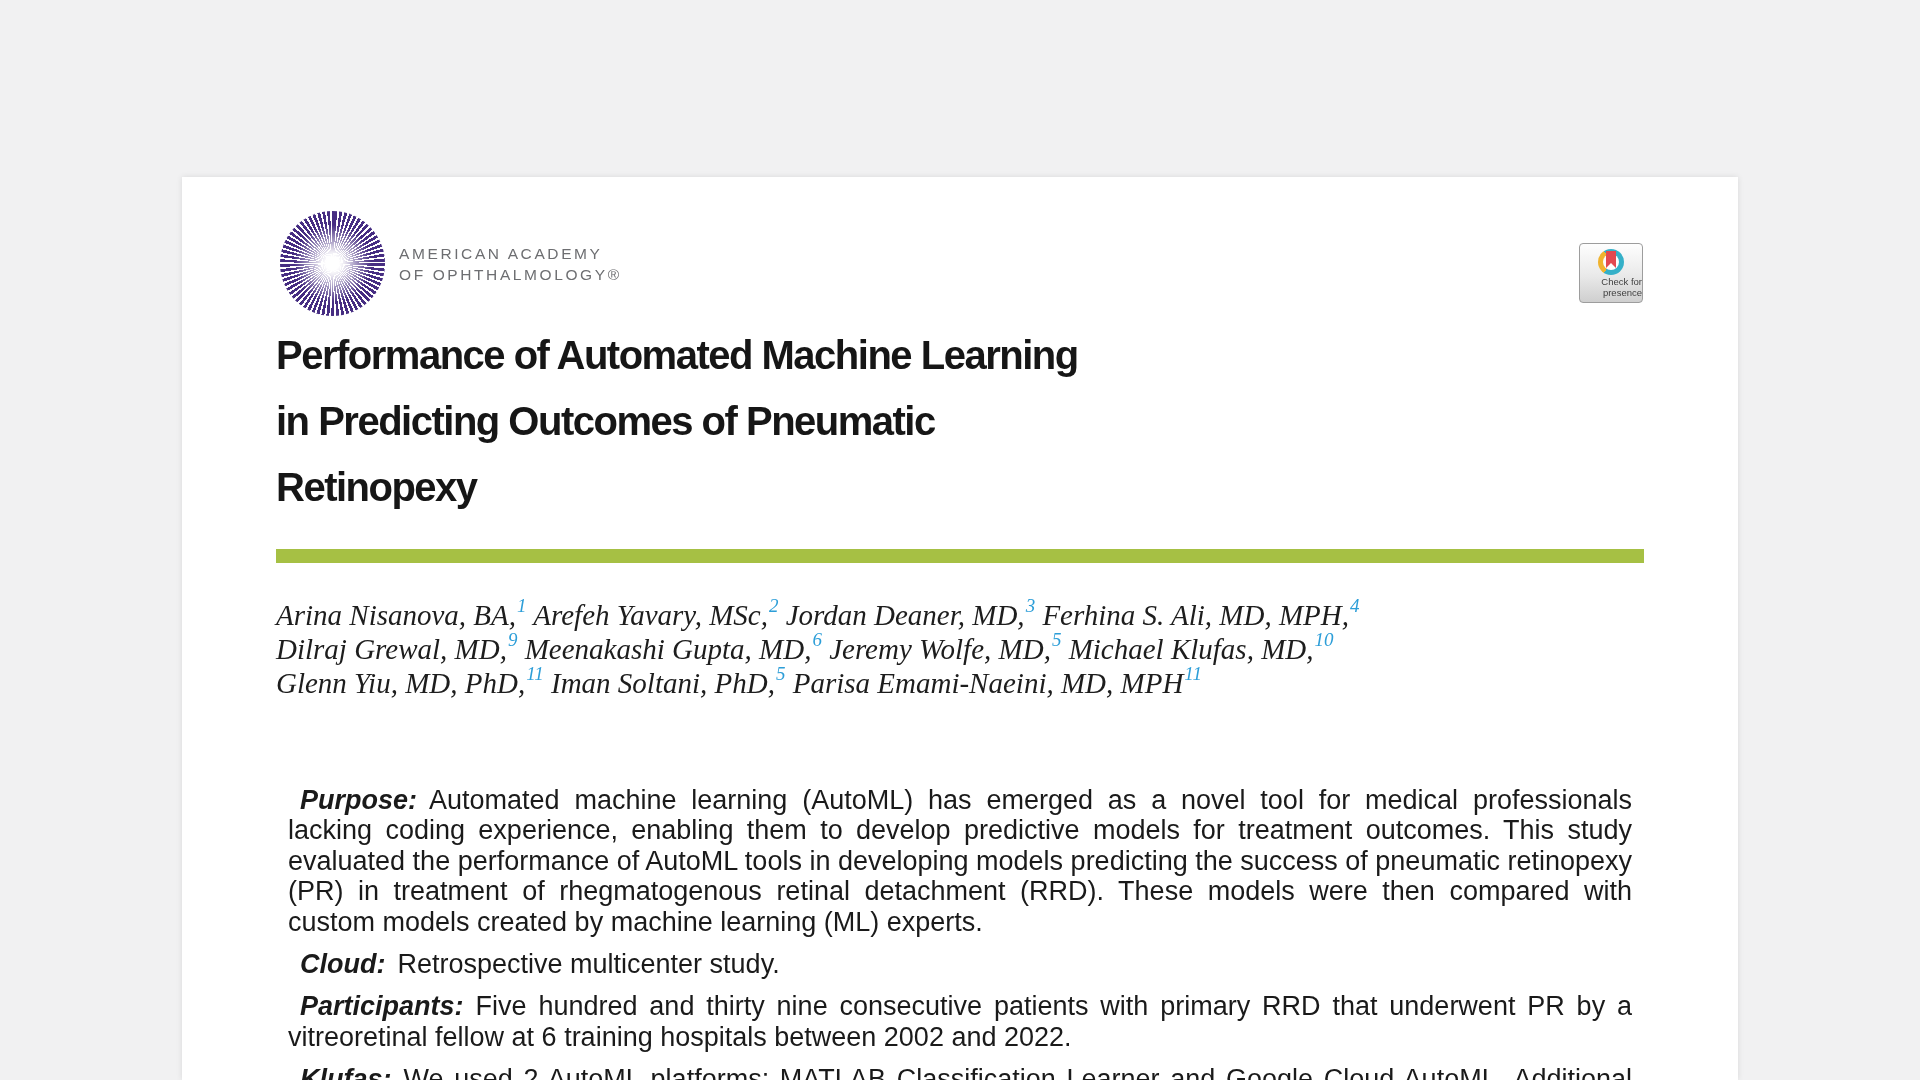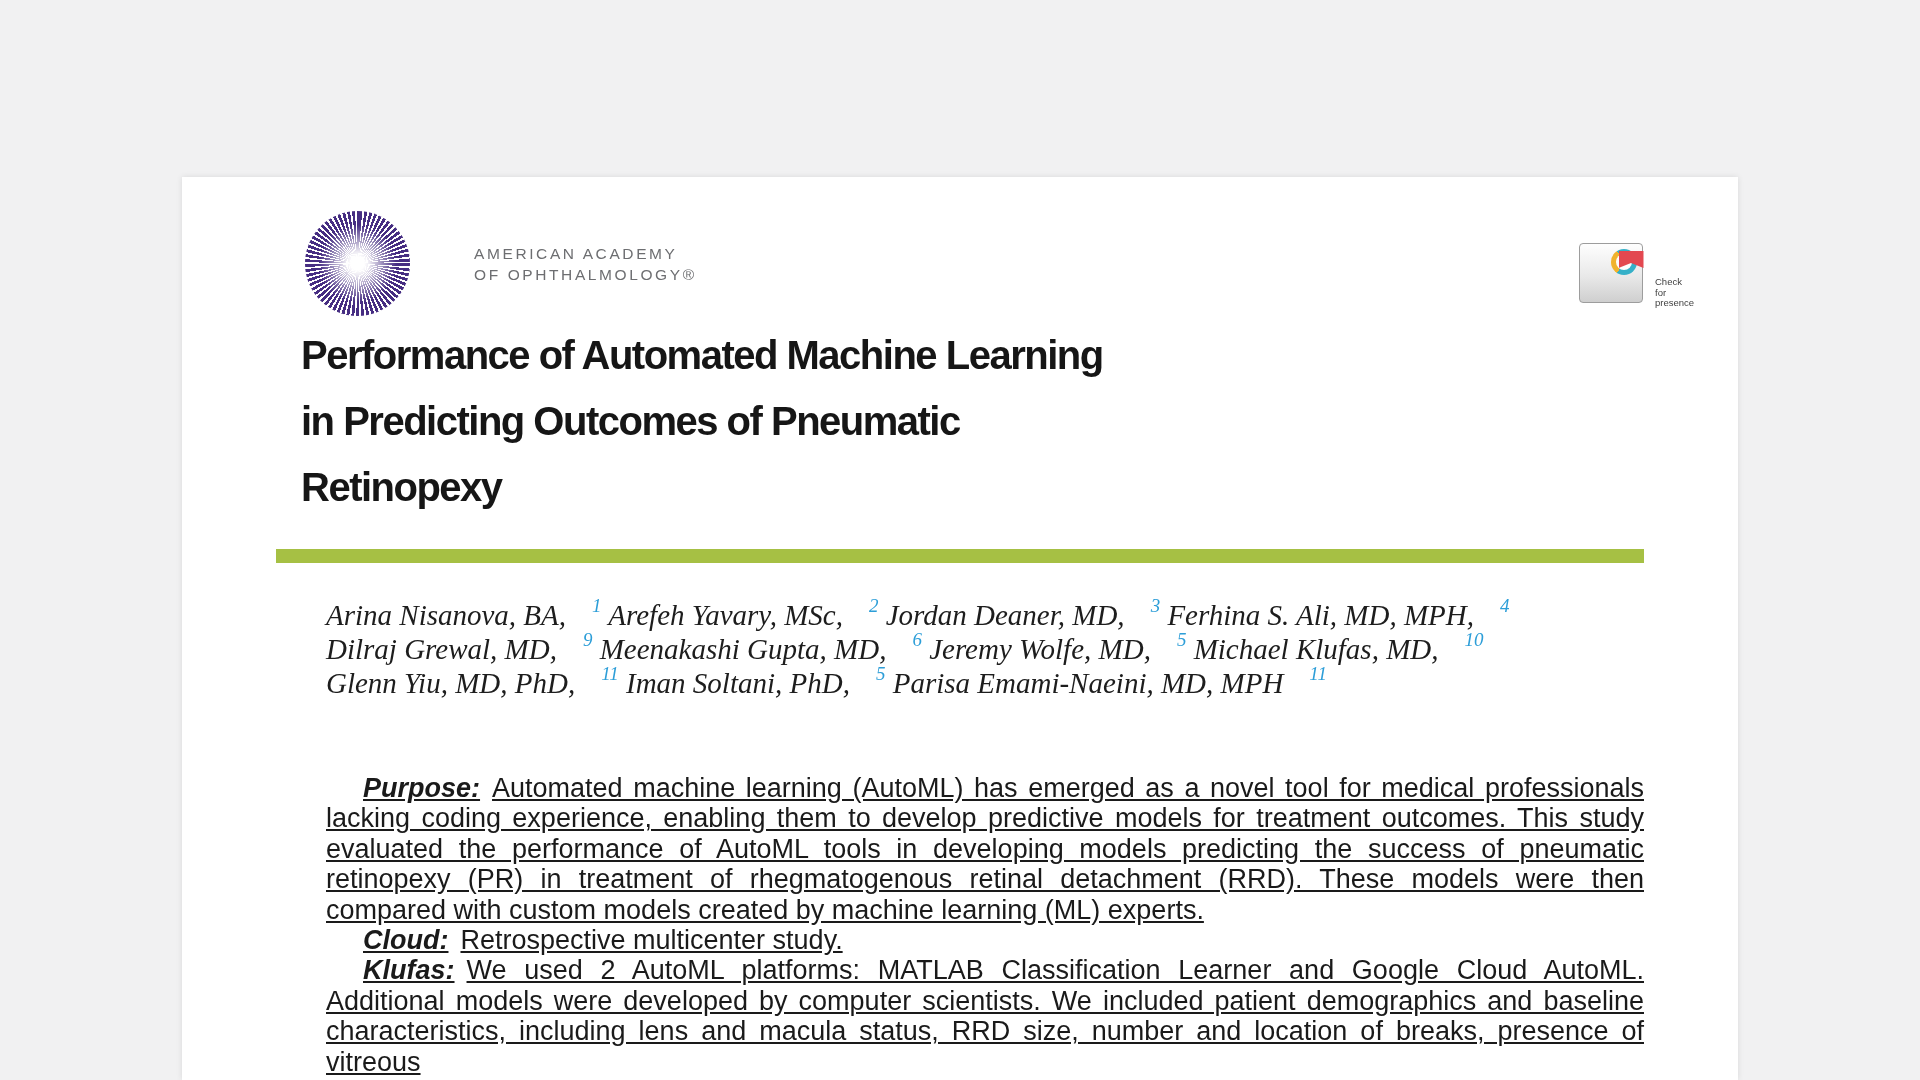--- a/index.html
+++ b/index.html
@@ -4,21 +4,21 @@
 <style>
   :root{
     --bg:#f1f1f2;
     --paper:#ffffff;
     --rule-green:#a6c044;
     --sup-blue:#2d9ed8;
     --logo-purple:#462d82;
     --logo-gray:#6d6e71;
     --ink:#161616;
   }
-  *{box-sizing:border-box;padding-left:25px;}
+  *{box-sizing:border-box;}
   html,body{margin:0;padding:0;}
   body{
     width:1920px;height:1080px;overflow:hidden;
     background:var(--bg);
     font-family:"Liberation Sans","DejaVu Sans",sans-serif;
   }
   .paper{
     position:absolute;left:182px;top:177px;width:1556px;height:903px;
     background:var(--paper);
     box-shadow:0 0 6px rgba(0,0,0,.10);
@@ -38,21 +38,21 @@
   .logo-text{
     color:var(--logo-gray);
     font-size:15.5px;line-height:21px;letter-spacing:2.6px;
     font-weight:400;
   }
   
   .badge{
     position:absolute;left:1397px;top:66px;width:64px;height:60px;
     border:1px solid #9d9d9d;border-radius:4px;
     background:linear-gradient(180deg,#fefefe 0%,#e9e9e9 55%,#cfcfcf 100%);
-    cursor:pointer;text-align:left;
+    cursor:pointer;text-align:right;
   }
   .badge-icon{position:relative;width:26px;height:26px;margin:5px auto 2px;}
   .badge-ring{
     position:absolute;inset:0;border-radius:50%;
     background:conic-gradient(#35b0c8 0 212deg,#f0b32e 212deg 328deg,#35b0c8 328deg 360deg);
   }
   .badge-ring::after{
     content:"";position:absolute;inset:5px;border-radius:50%;background:#fdfdfd;
   }
   .badge-bookmark{
@@ -78,21 +78,21 @@
   .authors sup{
     color:var(--sup-blue);
     font-size:19px;line-height:0;font-style:italic;
     position:relative;top:-2px;margin-left:1px;
   }
   .abstract{
     position:absolute;left:94px;top:596px;width:1368px;
     font-size:27px;line-height:30.4px;color:#1a1a1a;
     text-align:justify;
   }
-  .para{margin:0;text-indent:12px;text-decoration:underline;}
+  .para{margin:12px;text-indent:12px;}
   .lbl{font-weight:700;font-style:italic;padding-right:12px;}
 </style>
 </head>
 <body>
 
 <div class="paper">
 
   <div class="logo-row">
     <div class="logo-circle"></div>
     <div class="logo-text">
@@ -118,16 +118,17 @@
 
   <div class="authors">
       <div>Arina Nisanova, BA,<sup>1</sup> Arefeh Yavary, MSc,<sup>2</sup> Jordan Deaner, MD,<sup>3</sup> Ferhina S. Ali, MD, MPH,<sup>4</sup></div>
       <div>Dilraj Grewal, MD,<sup>9</sup> Meenakashi Gupta, MD,<sup>6</sup> Jeremy Wolfe, MD,<sup>5</sup> Michael Klufas, MD,<sup>10</sup></div>
       <div>Glenn Yiu, MD, PhD,<sup>11</sup> Iman Soltani, PhD,<sup>5</sup> Parisa Emami-Naeini, MD, MPH<sup>11</sup></div>
     </div>
 
   <div class="abstract">
       <p class="para"><span class="lbl">Purpose:</span>Automated machine learning (AutoML) has emerged as a novel tool for medical professionals lacking coding experience, enabling them to develop predictive models for treatment outcomes. This study evaluated the performance of AutoML tools in developing models predicting the success of pneumatic retinopexy (PR) in treatment of rhegmatogenous retinal detachment (RRD). These models were then compared with custom models created by machine learning (ML) experts.</p>
       <p class="para"><span class="lbl">Cloud:</span>Retrospective multicenter study.</p>
+      <p class="para"><span class="lbl">Participants:</span>Five hundred and thirty nine consecutive patients with primary RRD that underwent PR by a vitreoretinal fellow at 6 training hospitals between 2002 and 2022.</p>
       <p class="para"><span class="lbl">Klufas:</span>We used 2 AutoML platforms: MATLAB Classification Learner and Google Cloud AutoML. Additional models were developed by computer scientists. We included patient demographics and baseline characteristics, including lens and macula status, RRD size, number and location of breaks, presence of vitreous</p>
     </div>
 
 </div>
 
 </body></html>

